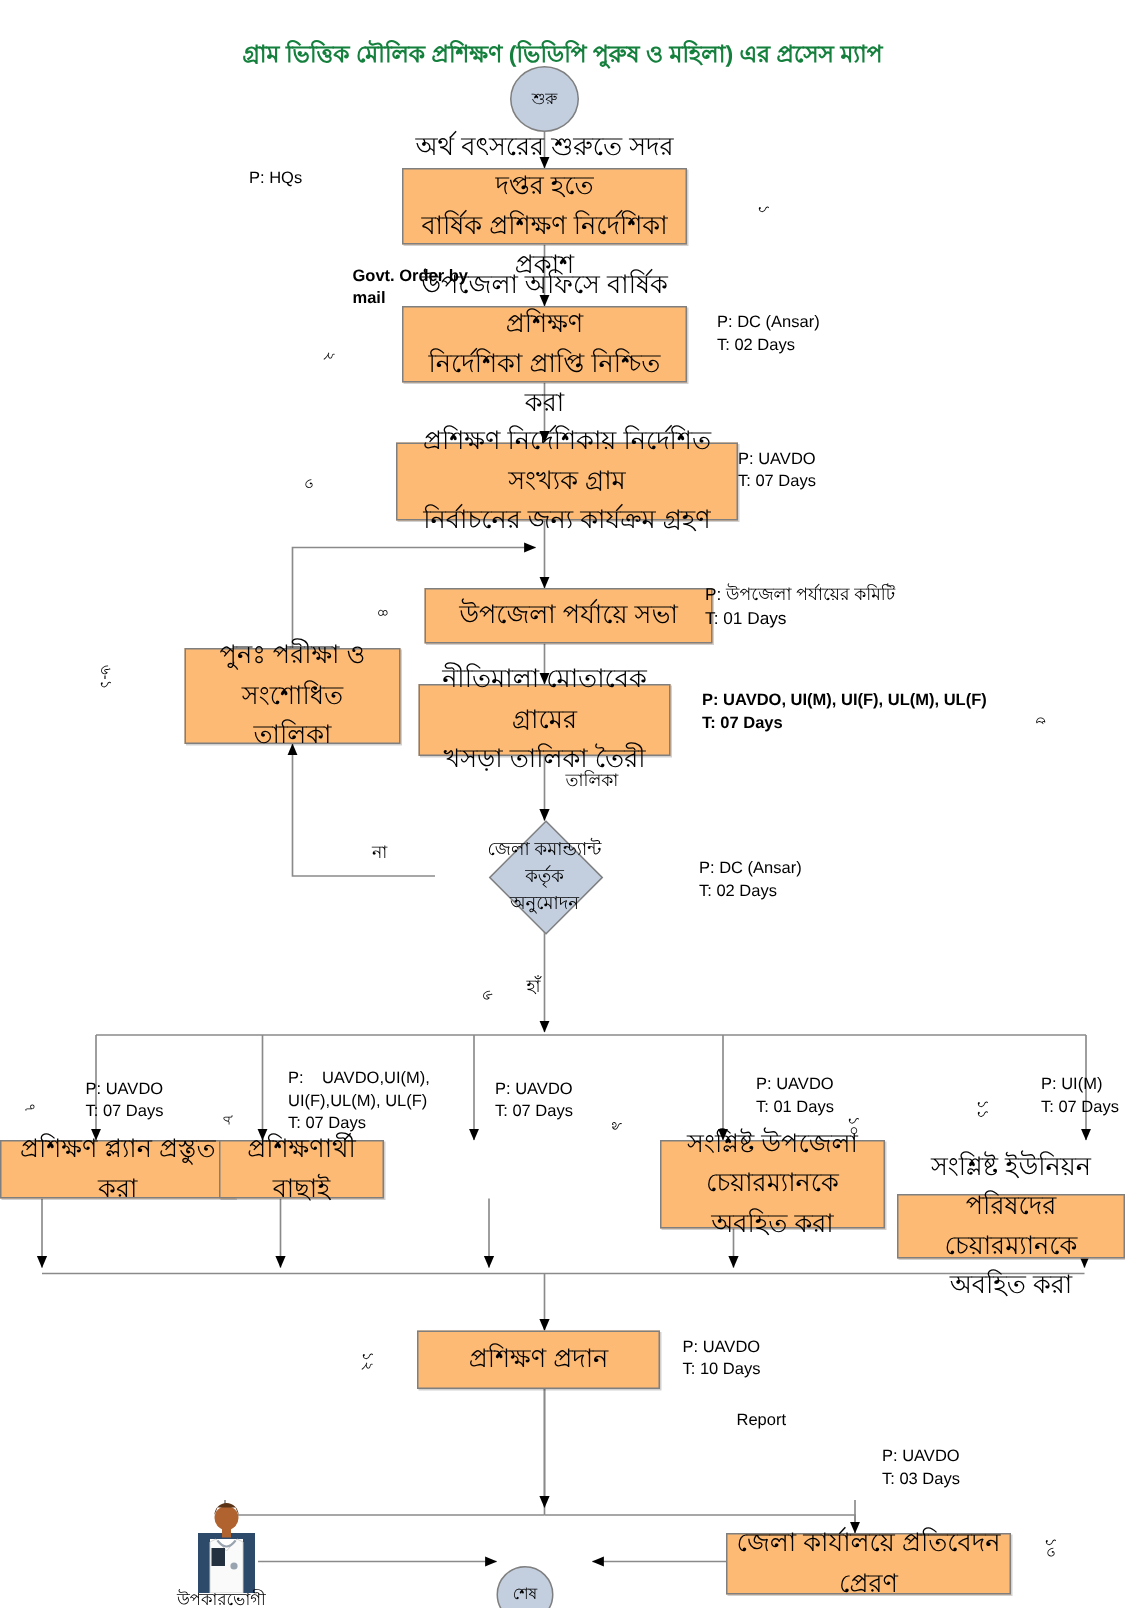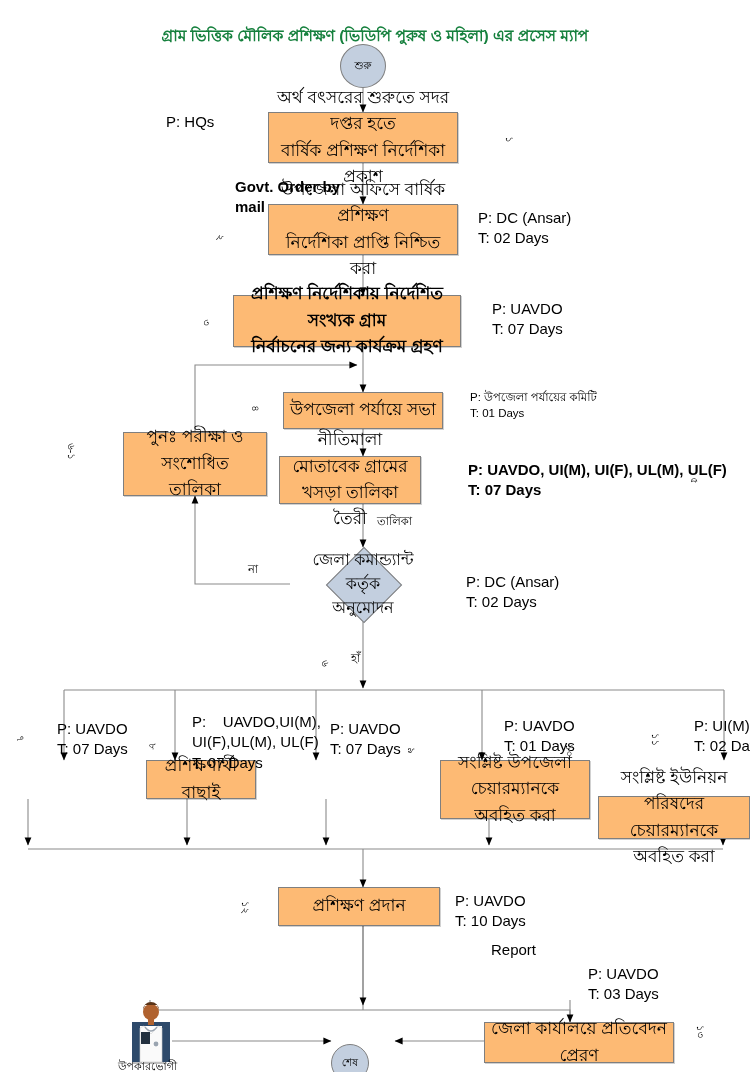--- a/index.html
+++ b/index.html
@@ -67,30 +67,30 @@
     background:#c3cfdf;
     border:1px solid #7f7f7f;
     transform:rotate(45deg);
   }
   .diamond-label{
     position:absolute;
     display:flex;
     align-items:center;
     justify-content:center;
     text-align:center;
-    font-size:16px;
+    font-size:12px;
     line-height:1.5;
     color:#000;
     pointer-events:none;
   }
 
   
   .ann{
     position:absolute;
-    font-size:15px;
+    font-size:11px;
     line-height:1.35;
     color:#000;
     white-space:pre;
   }
   .ann.bn{font-size:11.5px;}
   .ann.bold{font-weight:bold;}
   .num{
     position:absolute;
     font-size:10px;
     color:#000;
@@ -181,46 +181,49 @@
   <div class="node" style="left:268px;top:112px;width:190px;height:51px;flex-direction:column;">
     <span>অর্থ বৎসরের শুরুতে সদর দপ্তর হতে</span>
     <span>বার্ষিক প্রশিক্ষণ নির্দেশিকা প্রকাশ</span>
   </div>
 
   <div class="node" style="left:268px;top:204px;width:190px;height:51px;flex-direction:column;">
     <span>উপজেলা অফিসে বার্ষিক প্রশিক্ষণ</span>
     <span>নির্দেশিকা প্রাপ্তি নিশ্চিত করা</span>
   </div>
 
-  <div class="node" style="left:233px;top:295px;width:228px;height:52px;flex-direction:column;font-weight:bold;">
+  <div class="node" style="left:264px;top:295px;width:228px;height:52px;flex-direction:column;">
     <span>প্রশিক্ষণ নির্দেশিকায় নির্দেশিত সংখ্যক গ্রাম</span>
     <span>নির্বাচনের জন্য কার্যক্রম গ্রহণ</span>
   </div>
 
-  <div class="node" style="left:283px;top:392px;width:160px;height:37px;">
+  <div class="node" style="left:283px;top:392px;width:192px;height:37px;">
     <span>উপজেলা পর্যায়ে  সভা</span>
   </div>
 
-  <div class="node" style="left:279px;top:456px;width:142px;height:48px;flex-direction:column;">
+  <div class="node" style="left:279px;top:456px;width:168px;height:48px;flex-direction:column;">
     <span>নীতিমালা মোতাবেক গ্রামের</span>
     <span>খসড়া তালিকা তৈরী</span>
   </div>
 
   <div class="node" style="left:123px;top:432px;width:144px;height:64px;flex-direction:column;">
     <span>পুনঃ পরীক্ষা ও সংশোধিত</span>
     <span>তালিকা</span>
   </div>
 
   <div class="diamond" style="left:337px;top:558px;width:52px;height:52px;"></div>
   <div class="diamond-label" style="left:290px;top:558px;width:146px;height:52px;flex-direction:column;">
     <span>জেলা কমান্ড্যান্ট</span>
     <span>কর্তৃক</span>
     <span>অনুমোদন</span>
   </div>
 
+  <div class="node" style="left:0px;top:760px;width:157px;height:39px;">
+    <span>প্রশিক্ষণ প্ল্যান প্রস্তুত করা</span>
+  </div>
 
   <div class="node" style="left:146px;top:760px;width:110px;height:39px;">
     <span>প্রশিক্ষণার্থী বাছাই</span>
   </div>
 
 
   <div class="node" style="left:440px;top:760px;width:150px;height:59px;flex-direction:column;">
     <span>সংশ্লিষ্ট উপজেলা</span>
     <span>চেয়ারম্যানকে অবহিত করা</span>
   </div>
@@ -277,21 +280,21 @@
   <div class="ann" style="left:57px;top:719px;">P: UAVDO
 T: 07 Days</div>
   <div class="ann" style="left:192px;top:712px;">P:    UAVDO,UI(M),
 UI(F),UL(M), UL(F)
 T: 07 Days</div>
   <div class="ann" style="left:330px;top:719px;">P: UAVDO
 T: 07 Days</div>
   <div class="ann" style="left:504px;top:716px;">P: UAVDO
 T: 01 Days</div>
   <div class="ann" style="left:694px;top:716px;">P: UI(M)
-T: 02 Days</div>
+T: 07 Days</div>
   <div class="ann" style="left:455px;top:891px;">P: UAVDO
 T: 10 Days</div>
   <div class="ann" style="left:491px;top:940px;">Report</div>
   <div class="ann" style="left:588px;top:964px;">P: UAVDO
 T: 03 Days</div>
 
   <div class="num" style="left:505px;top:131px;">১</div>
   <div class="num" style="left:216px;top:229px;">২</div>
   <div class="num" style="left:202px;top:314px;">৩</div>
   <div class="num" style="left:251px;top:400px;">৪</div>

